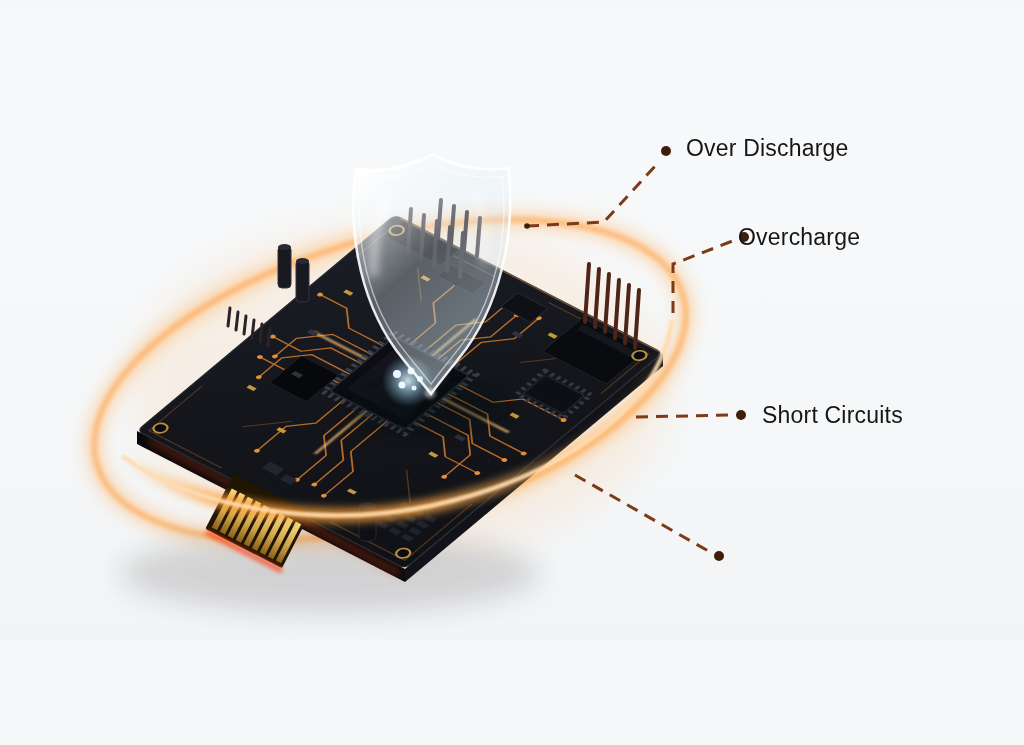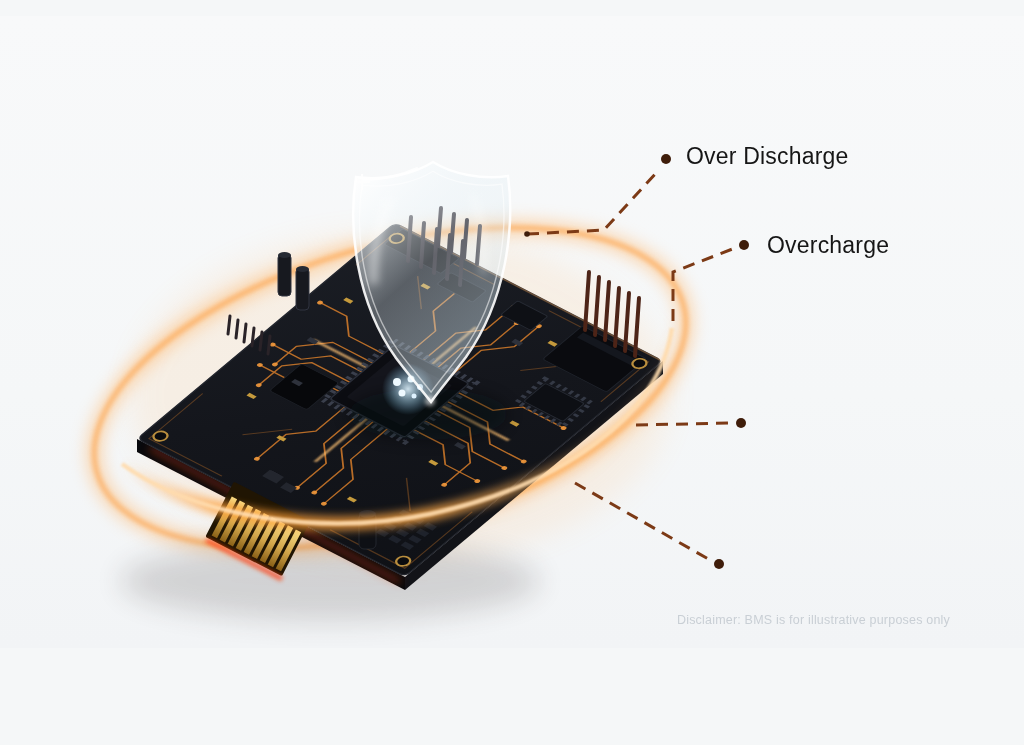--- a/index.html
+++ b/index.html
@@ -1,22 +1,22 @@
 <!DOCTYPE html>
 <html><head>
 <meta charset="utf-8">
 <style>
   html,body{margin:0;padding:0;background:#f5f7f8;font-family:"Liberation Sans",sans-serif;}
-  .stage{position:relative;width:1024px;height:632px;margin:16px auto;overflow:hidden;
+  .stage{position:relative;width:1024px;height:632px;margin:8px auto;overflow:hidden;
          background:linear-gradient(180deg,#f8f9fa 0%,#f5f7f8 60%,#f2f4f6 100%);}
   .art{position:absolute;left:0;top:0;width:1024px;height:745px;display:block;}
   .callout{position:absolute;font-size:23px;font-weight:500;color:#161616;
            letter-spacing:.2px;white-space:nowrap;line-height:28px;}
   .c0{left:686px;top:126px;}
-  .c1{left:767px;top:215px;}
+  .c1{left:738px;top:215px;}
   .c2{left:762px;top:393px;}
   .c3{left:753px;top:541px;}
   .disclaimer{position:absolute;right:74px;bottom:21px;font-size:12.5px;color:#c9cfd5;letter-spacing:.2px;}
 </style>
 </head>
 <body>
 
 <div class="stage">
 
   <svg class="art" viewBox="0 0 1024 745" xmlns="http://www.w3.org/2000/svg">
@@ -294,15 +294,15 @@
       <circle cx="527" cy="218" r="2.8"></circle>
       <circle cx="666" cy="143" r="5"></circle>
       <circle cx="744" cy="229" r="5"></circle>
       <circle cx="741" cy="407" r="5"></circle>
       <circle cx="719" cy="548" r="5"></circle>
     </g>
   </svg>
 
   <div class="callout c0">Over Discharge</div>
   <div class="callout c1">Overcharge</div>
-
-  <div class="disclaimer">Disclaimer: BMS is for illustrative purposes only</div>
+  <div class="callout c2">Short Circuits</div>
+
 </div>
 
 </body></html>

